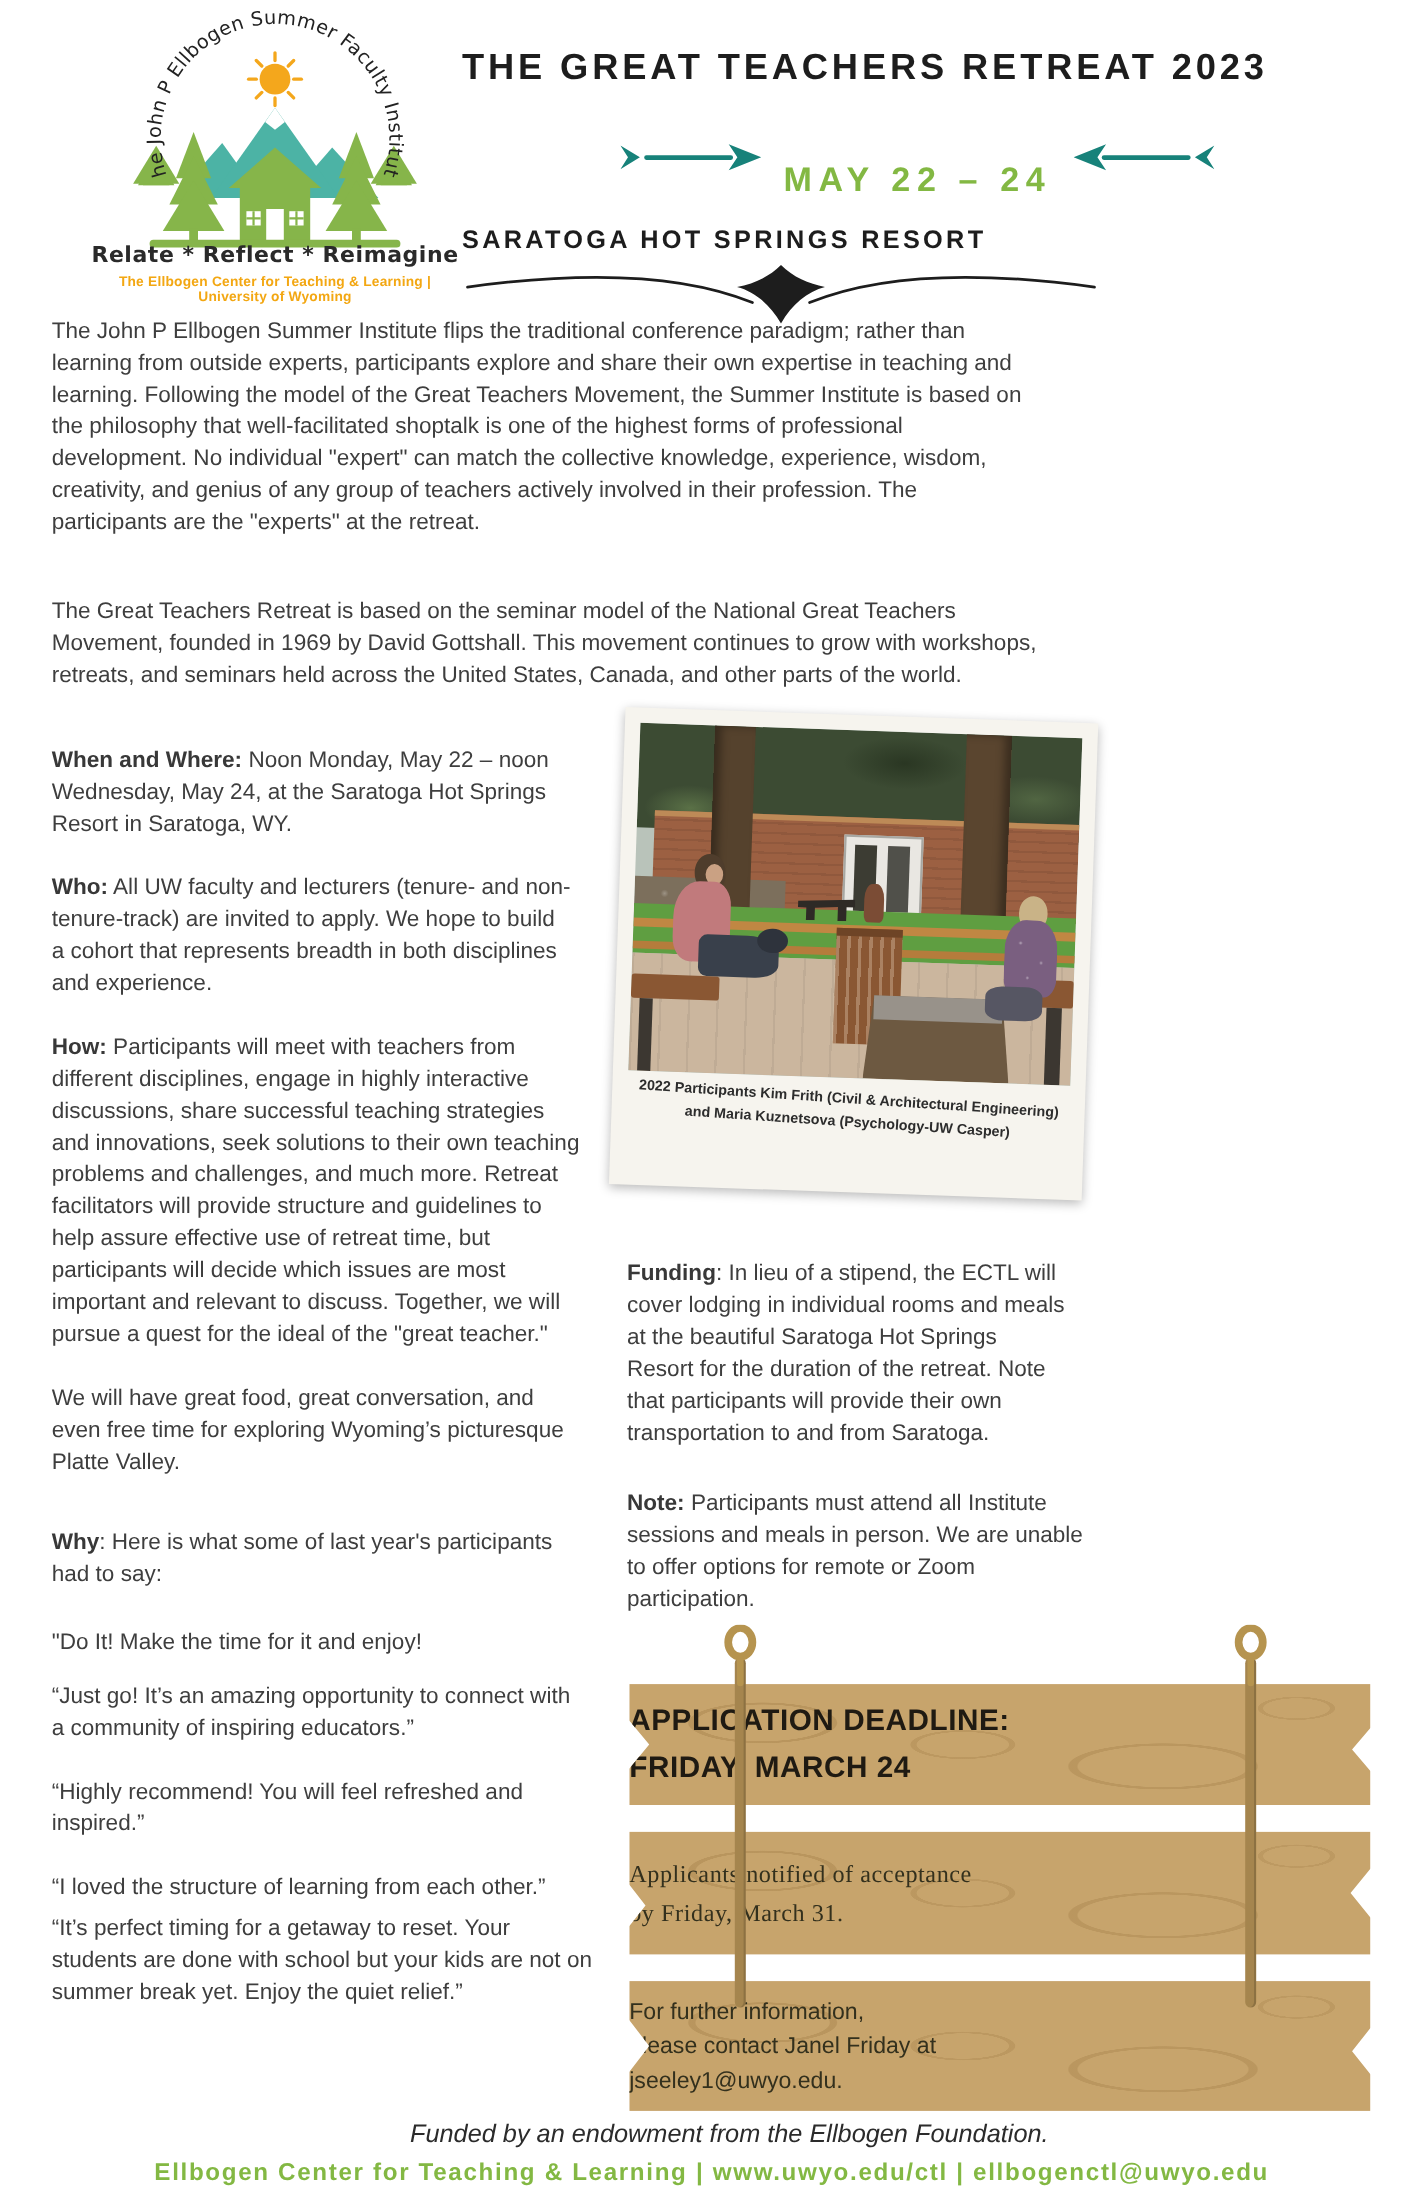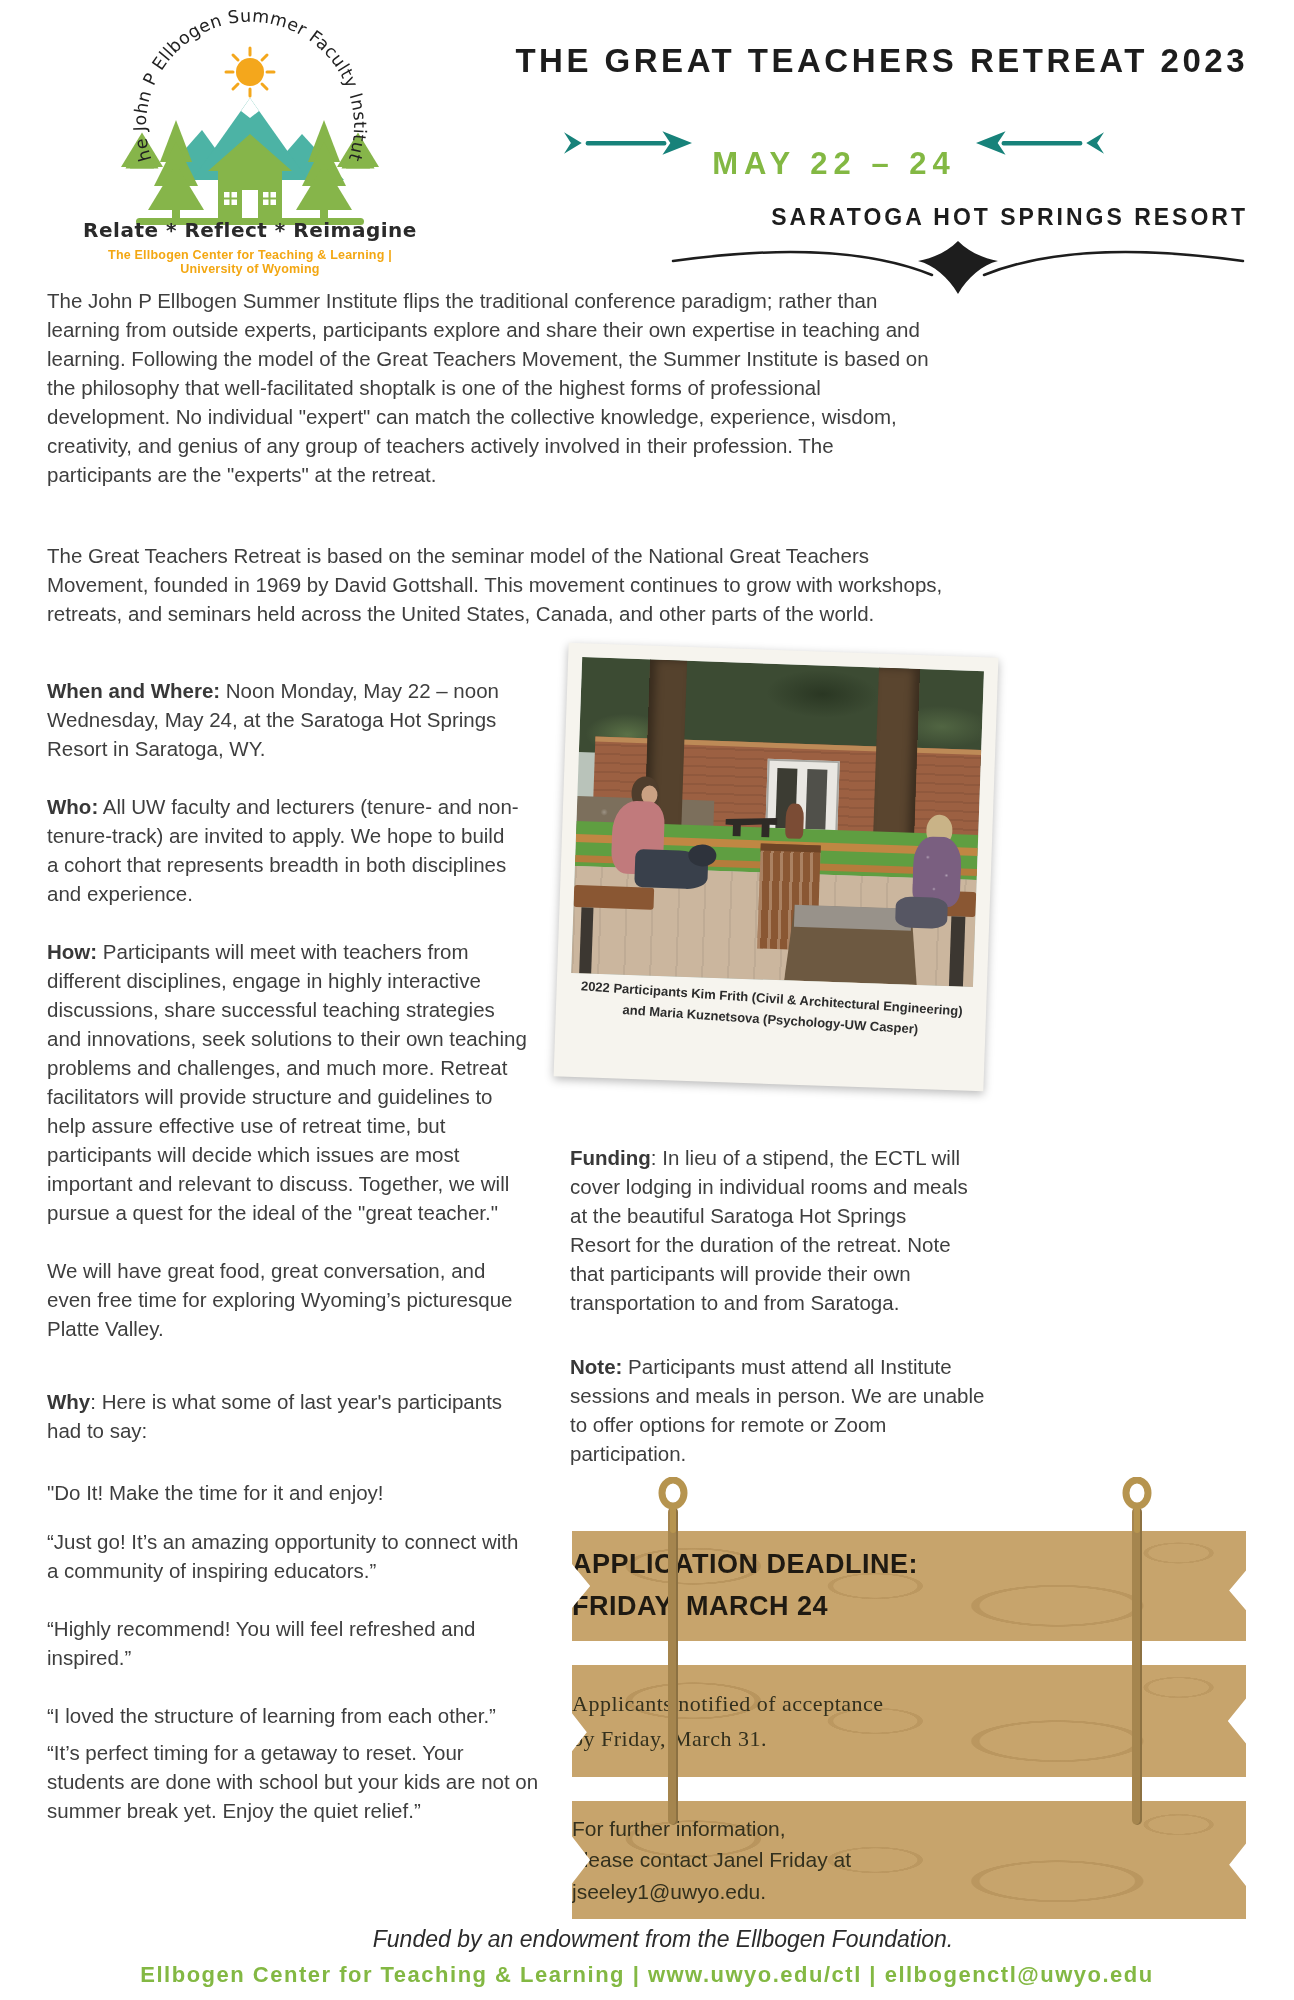--- a/index.html
+++ b/index.html
@@ -5,21 +5,21 @@
   html,body{margin:0;padding:0;background:#e9e9e9;}
   .page{position:relative;width:1294px;height:2000px;background:#ffffff;margin:0 auto;
         font-family:"Liberation Sans",sans-serif;color:#3e3e3e;overflow:hidden;}
   .abs{position:absolute;}
   .pre{white-space:pre-line;}
   
   .logo-block{left:78px;top:8px;width:344px;text-align:center;}
   .logo-tagline{font-size:20px;font-weight:700;color:#2a2a2a;margin-top:-12px;letter-spacing:.5px;
                 font-family:"DejaVu Sans",sans-serif;}
   .logo-org{font-size:12.5px;font-weight:700;color:#f3a712;margin-top:6px;letter-spacing:.2px;}
-  .header-right{left:420px;top:42px;width:828px;text-align:right;}
+  .header-right{left:420px;top:42px;width:828px;text-align:left;}
   .main-title{font-size:33px;font-weight:700;letter-spacing:3.5px;color:#1d1d1d;}
   .dates-row{margin-top:24px;display:flex;align-items:center;justify-content:center;gap:20px;}
   .dates-text{font-size:31px;font-weight:700;letter-spacing:6px;color:#83b843;margin-top:42px;}
   .venue{margin-top:22px;font-size:23px;font-weight:700;letter-spacing:3px;color:#1d1d1d;}
   .swash-wrap{margin-top:6px;}
   
   .body-text{font-size:20.5px;line-height:29px;}
   .para1{left:47px;top:286px;width:1215px;}
   .para2{left:47px;top:541px;width:1215px;}
   .lcol{left:47px;width:555px;}

